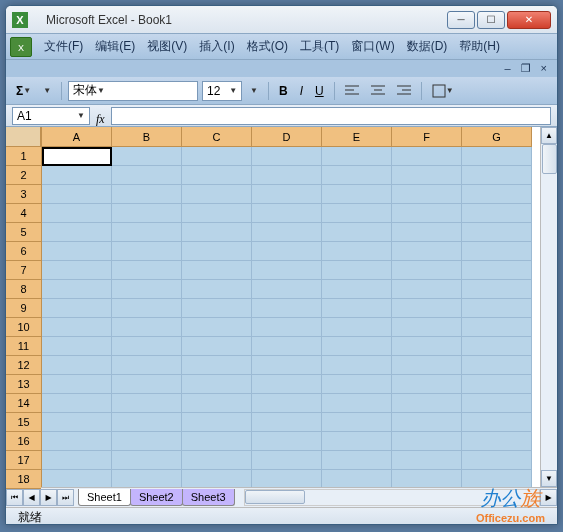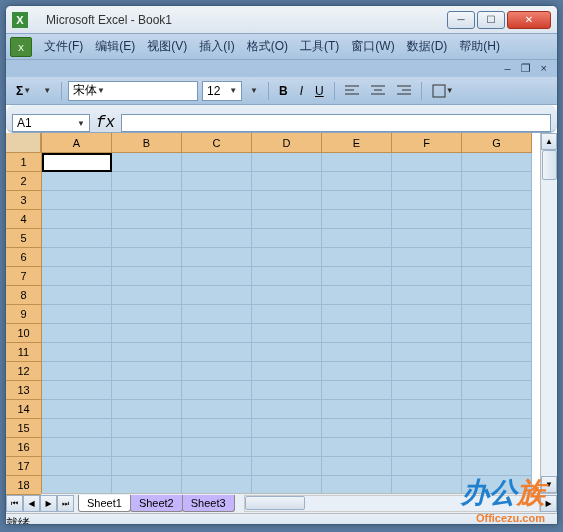--- a/index.html
+++ b/index.html
@@ -15,23 +15,23 @@
 .menubar .app-btn { width: 22px; height: 20px; background: #4a8c3a; border: 1px solid #2a6c1a; border-radius: 2px; margin-right: 6px; display: flex; align-items: center; justify-content: center; color: #fff; font-size: 10px; cursor: pointer; }
 .menubar .menu-item { padding: 3px 6px; cursor: pointer; color: #1a3050; text-align: center; }
 .sub-controls { display: flex; justify-content: flex-end; padding: 2px 8px; background: #a8c4e0; gap: 6px; font-size: 11px; color: #1a3050; }
 .sub-btn { cursor: pointer; padding: 0 2px; }
 .toolbar { background: linear-gradient(#c5d7ec,#a8c4e0); height: 28px; display: flex; align-items: center; padding: 0 6px; border-bottom: 1px solid #8ca8c4; gap: 4px; font-size: 12px; }
 .tb-btn { padding: 2px 4px; cursor: pointer; border-radius: 2px; display: flex; align-items: center; }
 .sep { width: 1px; height: 18px; background: #8ca8c4; margin: 0 2px; }
 .font-select { background: #fff; border: 1px solid #7a98b8; height: 20px; width: 130px; font-size: 12px; padding: 0 4px; display: flex; align-items: center; justify-content: flex-start; cursor: pointer; }
 .size-select { background: #fff; border: 1px solid #7a98b8; height: 20px; width: 40px; font-size: 12px; padding: 0 4px; display: flex; align-items: center; justify-content: space-between; cursor: pointer; }
 .dd-arrow { font-size: 8px; color: #333; }
-.namebox-row { background: linear-gradient(#e8eff7,#d5e0ec); height: 28px; display: flex; align-items: flex-end; padding: 0 6px; border-bottom: 1px solid #8ca8c4; font-size: 12px; gap: 6px; border-radius: 8px; }
+.namebox-row { background: linear-gradient(#e8eff7,#d5e0ec); height: 22px; display: flex; align-items: center; padding: 0 6px; border-bottom: 1px solid #8ca8c4; font-size: 12px; gap: 6px; }
 .namebox { background: #fff; border: 1px solid #7a98b8; width: 78px; height: 18px; padding: 0 4px; display: flex; align-items: center; justify-content: space-between; }
-.fx { font-style: italic; font-family: Liberation Mono, monospace; font-size: 16px; margin-top: 8px; }
+.fx { font-style: italic; font-family: Liberation Serif, serif; font-size: 12px; margin-top: 8px; }
 .formula-bar { flex: 1; background: #fff; border: 1px solid #7a98b8; height: 18px; }
 .grid-area { display: flex; height: 360px; background: #fff; }
 .row-headers { width: 36px; background: #f0c080; border-right: 1px solid #c09050; }
 .corner { height: 20px; background: #e8d0a8; border: 1px solid #c09050; border-top: none; border-left: none; }
 .row-h { height: 19px; background: #f0c080; border-bottom: 1px solid #c09050; display: flex; align-items: center; justify-content: center; font-size: 11px; cursor: pointer; }
 .col-grid { flex: 1; overflow: hidden; position: relative; }
 .col-headers { display: flex; height: 20px; }
 .col-h { width: 70px; background: #f0c080; border-right: 1px solid #c09050; border-bottom: 1px solid #c09050; display: flex; align-items: center; justify-content: center; font-size: 11px; cursor: pointer; }
 .cells { display: flex; flex-direction: column; }
 .row { display: flex; height: 19px; }
@@ -42,23 +42,23 @@
 .scroll-track { flex: 1; background: #e8eff7; position: relative; }
 .scroll-thumb { position: absolute; top: 0; width: 15px; height: 30px; left: 1px; background: linear-gradient(90deg,#f0f4f8,#d5e0ec); border: 1px solid #9cb0c8; border-radius: 2px; cursor: pointer; }
 .sheet-tabs-row { height: 20px; display: flex; align-items: center; background: #e8eff7; border-top: 1px solid #bbb; font-size: 11px; }
 .nav-btns { display: flex; }
 .nav-btn { width: 17px; height: 17px; background: linear-gradient(#f0f4f8,#d5e0ec); border: 1px solid #9cb0c8; display: flex; align-items: center; justify-content: center; font-size: 8px; cursor: pointer; }
 .tabs { display: flex; margin-left: 4px; }
 .tab { padding: 2px 8px; background: #fff; border: 1px solid #888; border-top: none; border-radius: 0 0 3px 3px; margin-right: -1px; cursor: pointer; font-family: sans-serif; }
 .tab.inactive { background: #c4b5fd; }
 .hscroll-track { flex: 1; background: #e8eff7; margin-left: 10px; position: relative; height: 17px; border: 1px solid #ccc; }
 .hscroll-thumb { position: absolute; left: 0; top: 0; width: 60px; height: 14px; background: linear-gradient(#f0f4f8,#d5e0ec); border: 1px solid #9cb0c8; border-radius: 2px; cursor: pointer; }
-.statusbar { height: 20px; background: linear-gradient(#e8eff7,#d5e0ec); display: flex; align-items: center; padding: 0 0; font-size: 12px; border-top: 1px solid #bbb; }
+.statusbar { height: 20px; background: linear-gradient(#e8eff7,#d5e0ec); display: flex; align-items: center; padding: 0 12px; font-size: 12px; border-top: 1px solid #bbb; }
 .watermark { position: absolute; right: 18px; bottom: 8px; text-align: right; pointer-events: none; }
-.watermark .brand { font-size: 28px; font-weight: bold; color: #2080d0; font-style: italic; text-align: center; }
+.watermark .brand { font-size: 20px; font-weight: normal; color: #2080d0; font-style: italic; text-align: center; }
 .watermark .brand .orange { color: #f08030; }
 .watermark .url { font-size: 11px; color: #f08030; font-weight: bold; }
 .watermark .tut { font-size: 18px; color: #30a040; font-weight: bold; margin-top: 2px; }
 svg { display: block; }
 </style>
 </head>
 <body>
 
 <div class="window">
 

